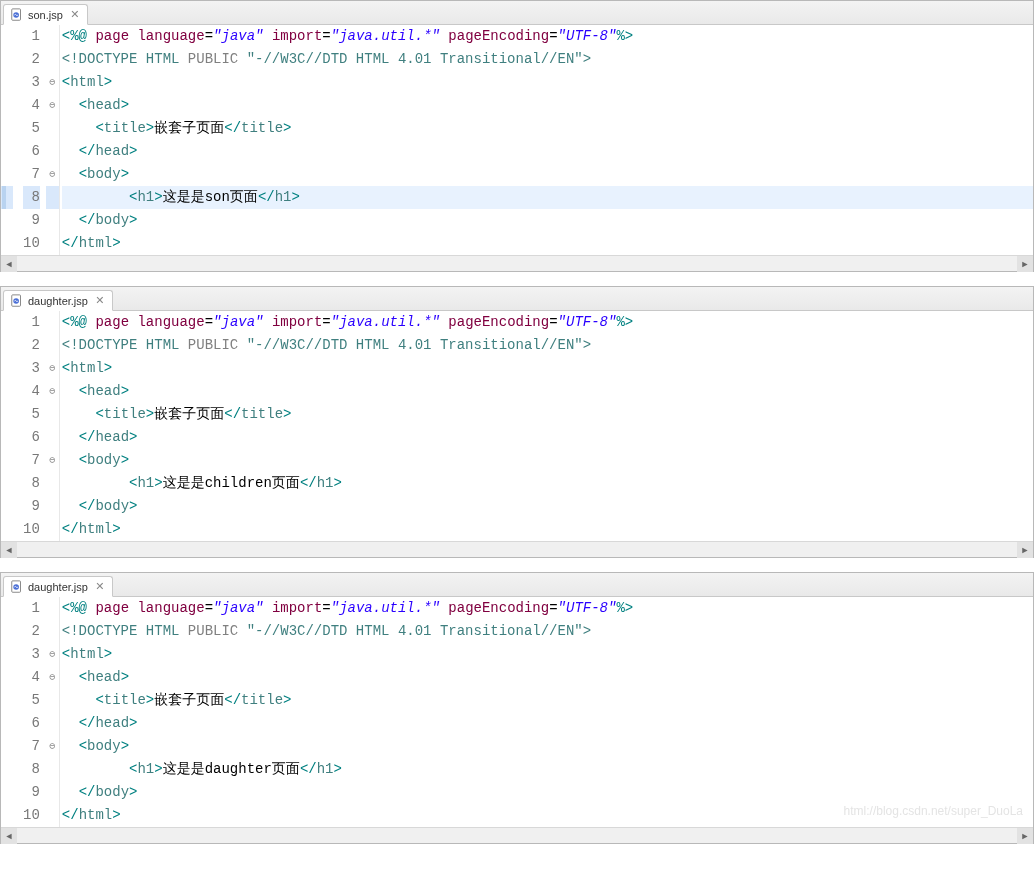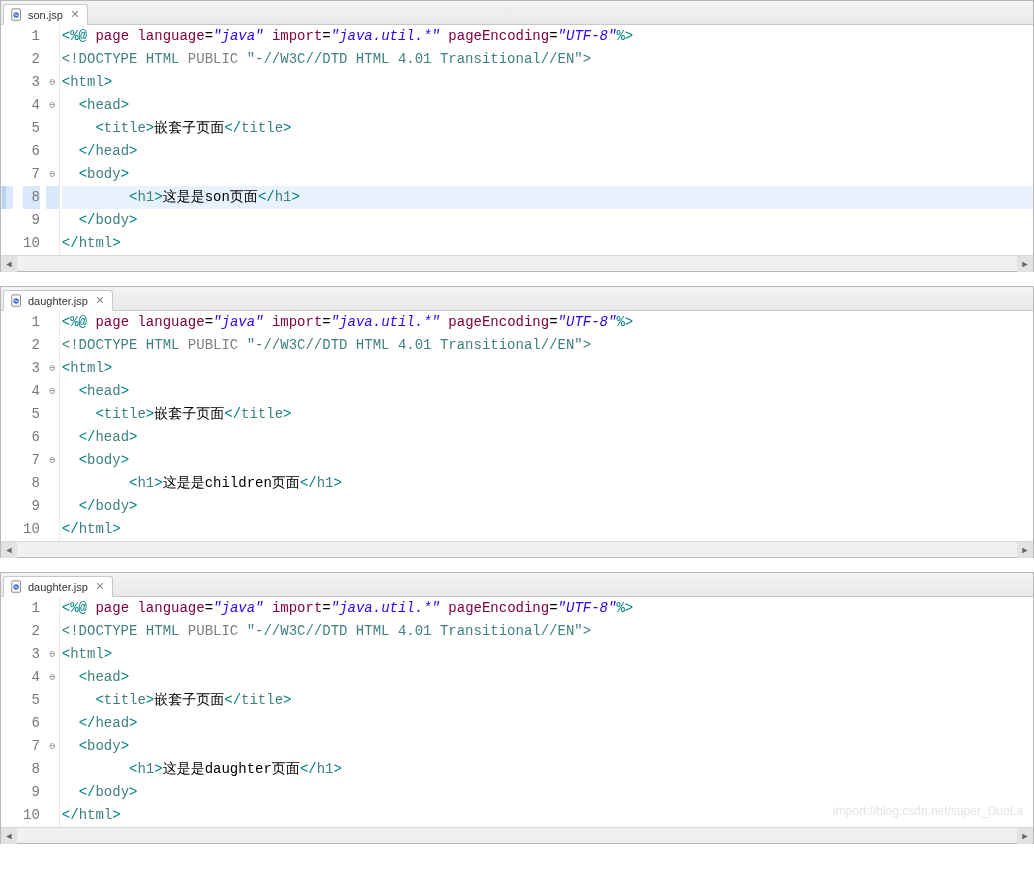--- a/index.html
+++ b/index.html
@@ -295,20 +295,20 @@
           <div class="fm">⊖</div>
           <div class="fm">⊖</div>
           <div class="fm"></div>
           <div class="fm"></div>
           <div class="fm">⊖</div>
           <div class="fm"></div>
           <div class="fm"></div>
           <div class="fm"></div>
         </div>
         <div class="code"><div class="row"><span class="tk-punc">&lt;%@</span><span class="tk-txt"> </span><span class="tk-dir">page</span><span class="tk-txt"> </span><span class="tk-dir">language</span><span class="tk-txt">=</span><span class="tk-str">"java"</span><span class="tk-txt"> </span><span class="tk-dir">import</span><span class="tk-txt">=</span><span class="tk-str">"java.util.*"</span><span class="tk-txt"> </span><span class="tk-dir">pageEncoding</span><span class="tk-txt">=</span><span class="tk-str">"UTF-8"</span><span class="tk-punc">%&gt;</span></div><div class="row"><span class="tk-doctype">&lt;!DOCTYPE HTML </span><span class="tk-docgray">PUBLIC </span><span class="tk-doctype">"-//W3C//DTD HTML 4.01 Transitional//EN"&gt;</span></div><div class="row"><span class="tk-punc">&lt;</span><span class="tk-tag">html</span><span class="tk-punc">&gt;</span></div><div class="row"><span class="tk-txt">  </span><span class="tk-punc">&lt;</span><span class="tk-tag">head</span><span class="tk-punc">&gt;</span></div><div class="row"><span class="tk-txt">    </span><span class="tk-punc">&lt;</span><span class="tk-tag">title</span><span class="tk-punc">&gt;</span><span class="tk-txt">嵌套子页面</span><span class="tk-punc">&lt;/</span><span class="tk-tag">title</span><span class="tk-punc">&gt;</span></div><div class="row"><span class="tk-txt">  </span><span class="tk-punc">&lt;/</span><span class="tk-tag">head</span><span class="tk-punc">&gt;</span></div><div class="row"><span class="tk-txt">  </span><span class="tk-punc">&lt;</span><span class="tk-tag">body</span><span class="tk-punc">&gt;</span></div><div class="row"><span class="tk-txt">        </span><span class="tk-punc">&lt;</span><span class="tk-tag">h1</span><span class="tk-punc">&gt;</span><span class="tk-txt">这是是daughter页面</span><span class="tk-punc">&lt;/</span><span class="tk-tag">h1</span><span class="tk-punc">&gt;</span></div><div class="row"><span class="tk-txt">  </span><span class="tk-punc">&lt;/</span><span class="tk-tag">body</span><span class="tk-punc">&gt;</span></div><div class="row"><span class="tk-punc">&lt;/</span><span class="tk-tag">html</span><span class="tk-punc">&gt;</span></div></div>
-        <div class="watermark">import://blog.csdn.net/super_DuoLa</div>
+        <div class="watermark">html://blog.csdn.net/super_DuoLa</div>
       </div>
       <div class="scrollbar-h">
         <div class="arrow left">◄</div>
         <div class="arrow right">►</div>
       </div>
     </div>
   </div>
 
 </body></html>

